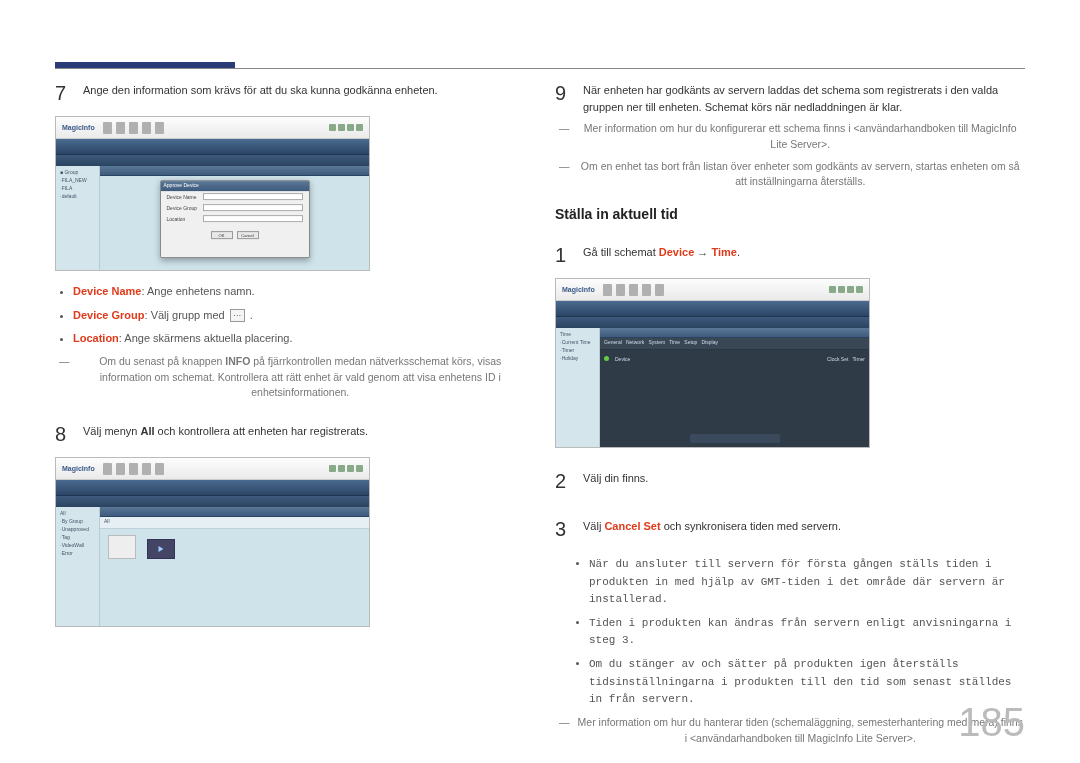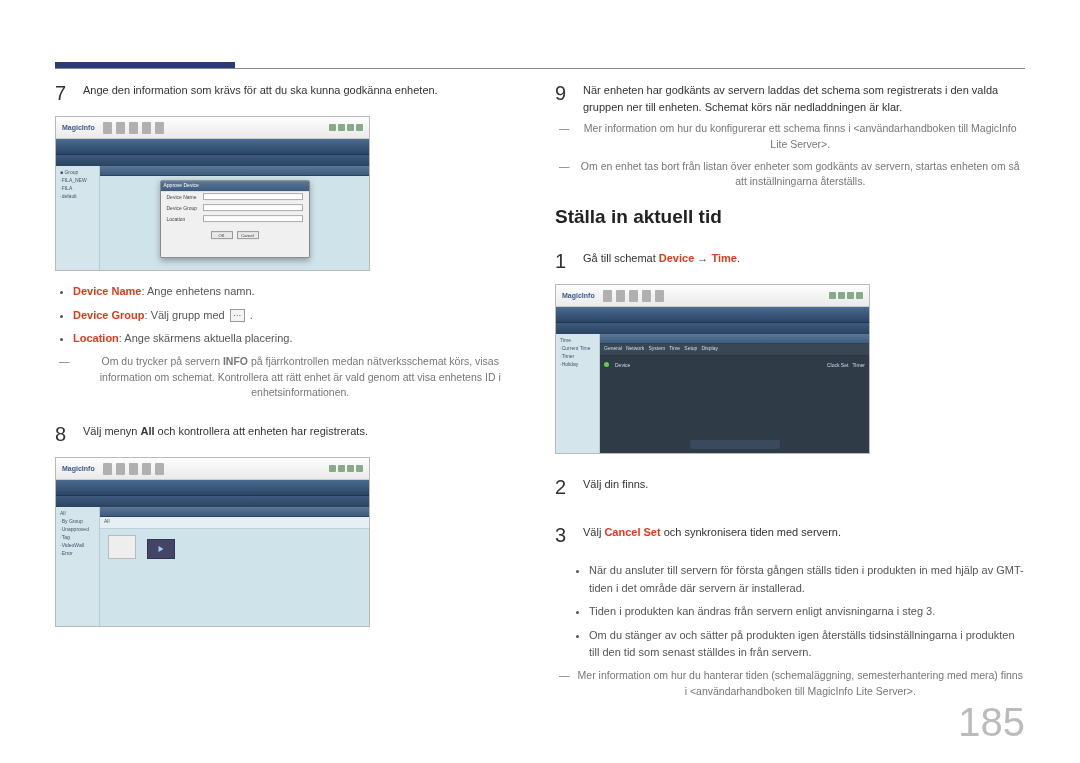--- a/index.html
+++ b/index.html
@@ -93,21 +93,21 @@
   .ss-dialog .dlg-btns{ text-align:center; padding:3px;}
   .ss-dialog .dlg-btns span{ display:inline-block; width:22px; height:8px; background:#e8e8e8; border:1px solid #999; margin:0 2px; font-size:4px; line-height:8px;}
   .ss-thumb { width:28px; height:20px; background:#446; border:1px solid #335; display:inline-block; margin:4px; position:relative;}
   .ss-thumb::after{content:""; position:absolute; left:50%; top:50%; transform:translate(-50%,-50%); width:0;height:0; border-left:5px solid #9cf; border-top:3.5px solid transparent; border-bottom:3.5px solid transparent;}
   .ss-griditem { width:28px; height:24px; background:#eee; border:1px solid #bbb; display:inline-block; margin:4px;}
   .iconbox {
     display:inline-flex; width:15px; height:13px; border:1px solid #999; background:#f4f4f4;
     align-items:center; justify-content:center; vertical-align:middle; margin:0 2px;
   }
   .iconbox .dots { font-size:8px; color:#555; line-height:1;}
-  h3.section-title { font-size:19px; font-weight:bold; margin-top:16px; color:#222;}
+  h3.section-title { font-size:14px; font-weight:bold; margin-top:16px; color:#222;}
   .page-number {
     position:absolute; right:55px; bottom:18px;
     font-size:40px; color:#bbb; font-weight:300;
   }
   .green-ind{ display:inline-block; width:5px; height:5px; background:#6c4; border-radius:50%; vertical-align:middle;}
   .ss-right-icons{ margin-left:auto; display:flex; gap:2px;}
   .ss-right-icons i{ width:7px; height:7px; background:#8a8; border-radius:1px;}
   .ss-body-strip { height:12px; background:#e6eff4; border-bottom:1px solid #c0d0da; font-size:5px; color:#456; padding:1px 4px;}
   .ss-timeline { position:absolute; bottom:4px; left:50%; transform:translateX(-50%); width:90px; height:9px; background:#3a4a5c; border-radius:2px;}
 </style>
@@ -186,21 +186,21 @@
           </span><span> .</span>
       </li>
       <li>
         <span class="kw">Location</span><span>: Ange skärmens aktuella placering.</span>
       </li>
     </ul>
 
     <div class="note">
       <span class="dash">―</span>
       <span class="body">
-        <span>Om du trycker på servern </span><b>INFO</b><span> på fjärrkontrollen medan nätverksschemat körs, visas information om schemat. Kontrollera att rätt enhet är vald genom att visa enhetens ID i enhetsinformationen.</span>
+        <span>Om du senast på knappen </span><b>INFO</b><span> på fjärrkontrollen medan nätverksschemat körs, visas information om schemat. Kontrollera att rätt enhet är vald genom att visa enhetens ID i enhetsinformationen.</span>
       </span>
     </div>
 
     <div class="step">
       <div class="step-num">8</div>
       <div class="step-body">
         <span>Välj menyn </span><b>All</b><span> och kontrollera att enheten har registrerats.</span>
       </div>
     </div>
 
@@ -316,21 +316,21 @@
       <div class="step-body">Välj din finns.</div>
     </div>
 
     <div class="step">
       <div class="step-num">3</div>
       <div class="step-body">
         <span>Välj </span><span style="color:#e03a1a;font-weight:bold;">Cancel Set</span><span> och synkronisera tiden med servern.</span>
       </div>
     </div>
 
-    <ul class="bullet-list" style="margin-left:34px;">
+    <ul class="bullet-list" style="margin-left:34px;font-family:Liberation Mono, monospace;">
       <li>När du ansluter till servern för första gången ställs tiden i produkten in med hjälp av GMT-tiden i det område där servern är installerad.</li>
       <li>Tiden i produkten kan ändras från servern enligt anvisningarna i steg 3.</li>
       <li>Om du stänger av och sätter på produkten igen återställs tidsinställningarna i produkten till den tid som senast ställdes in från servern.</li>
     </ul>
 
     <div class="note">
       <span class="dash">―</span>
       <span class="body">Mer information om hur du hanterar tiden (schemaläggning, semesterhantering med mera) finns i &lt;användarhandboken till MagicInfo Lite Server&gt;.</span>
     </div>
 

